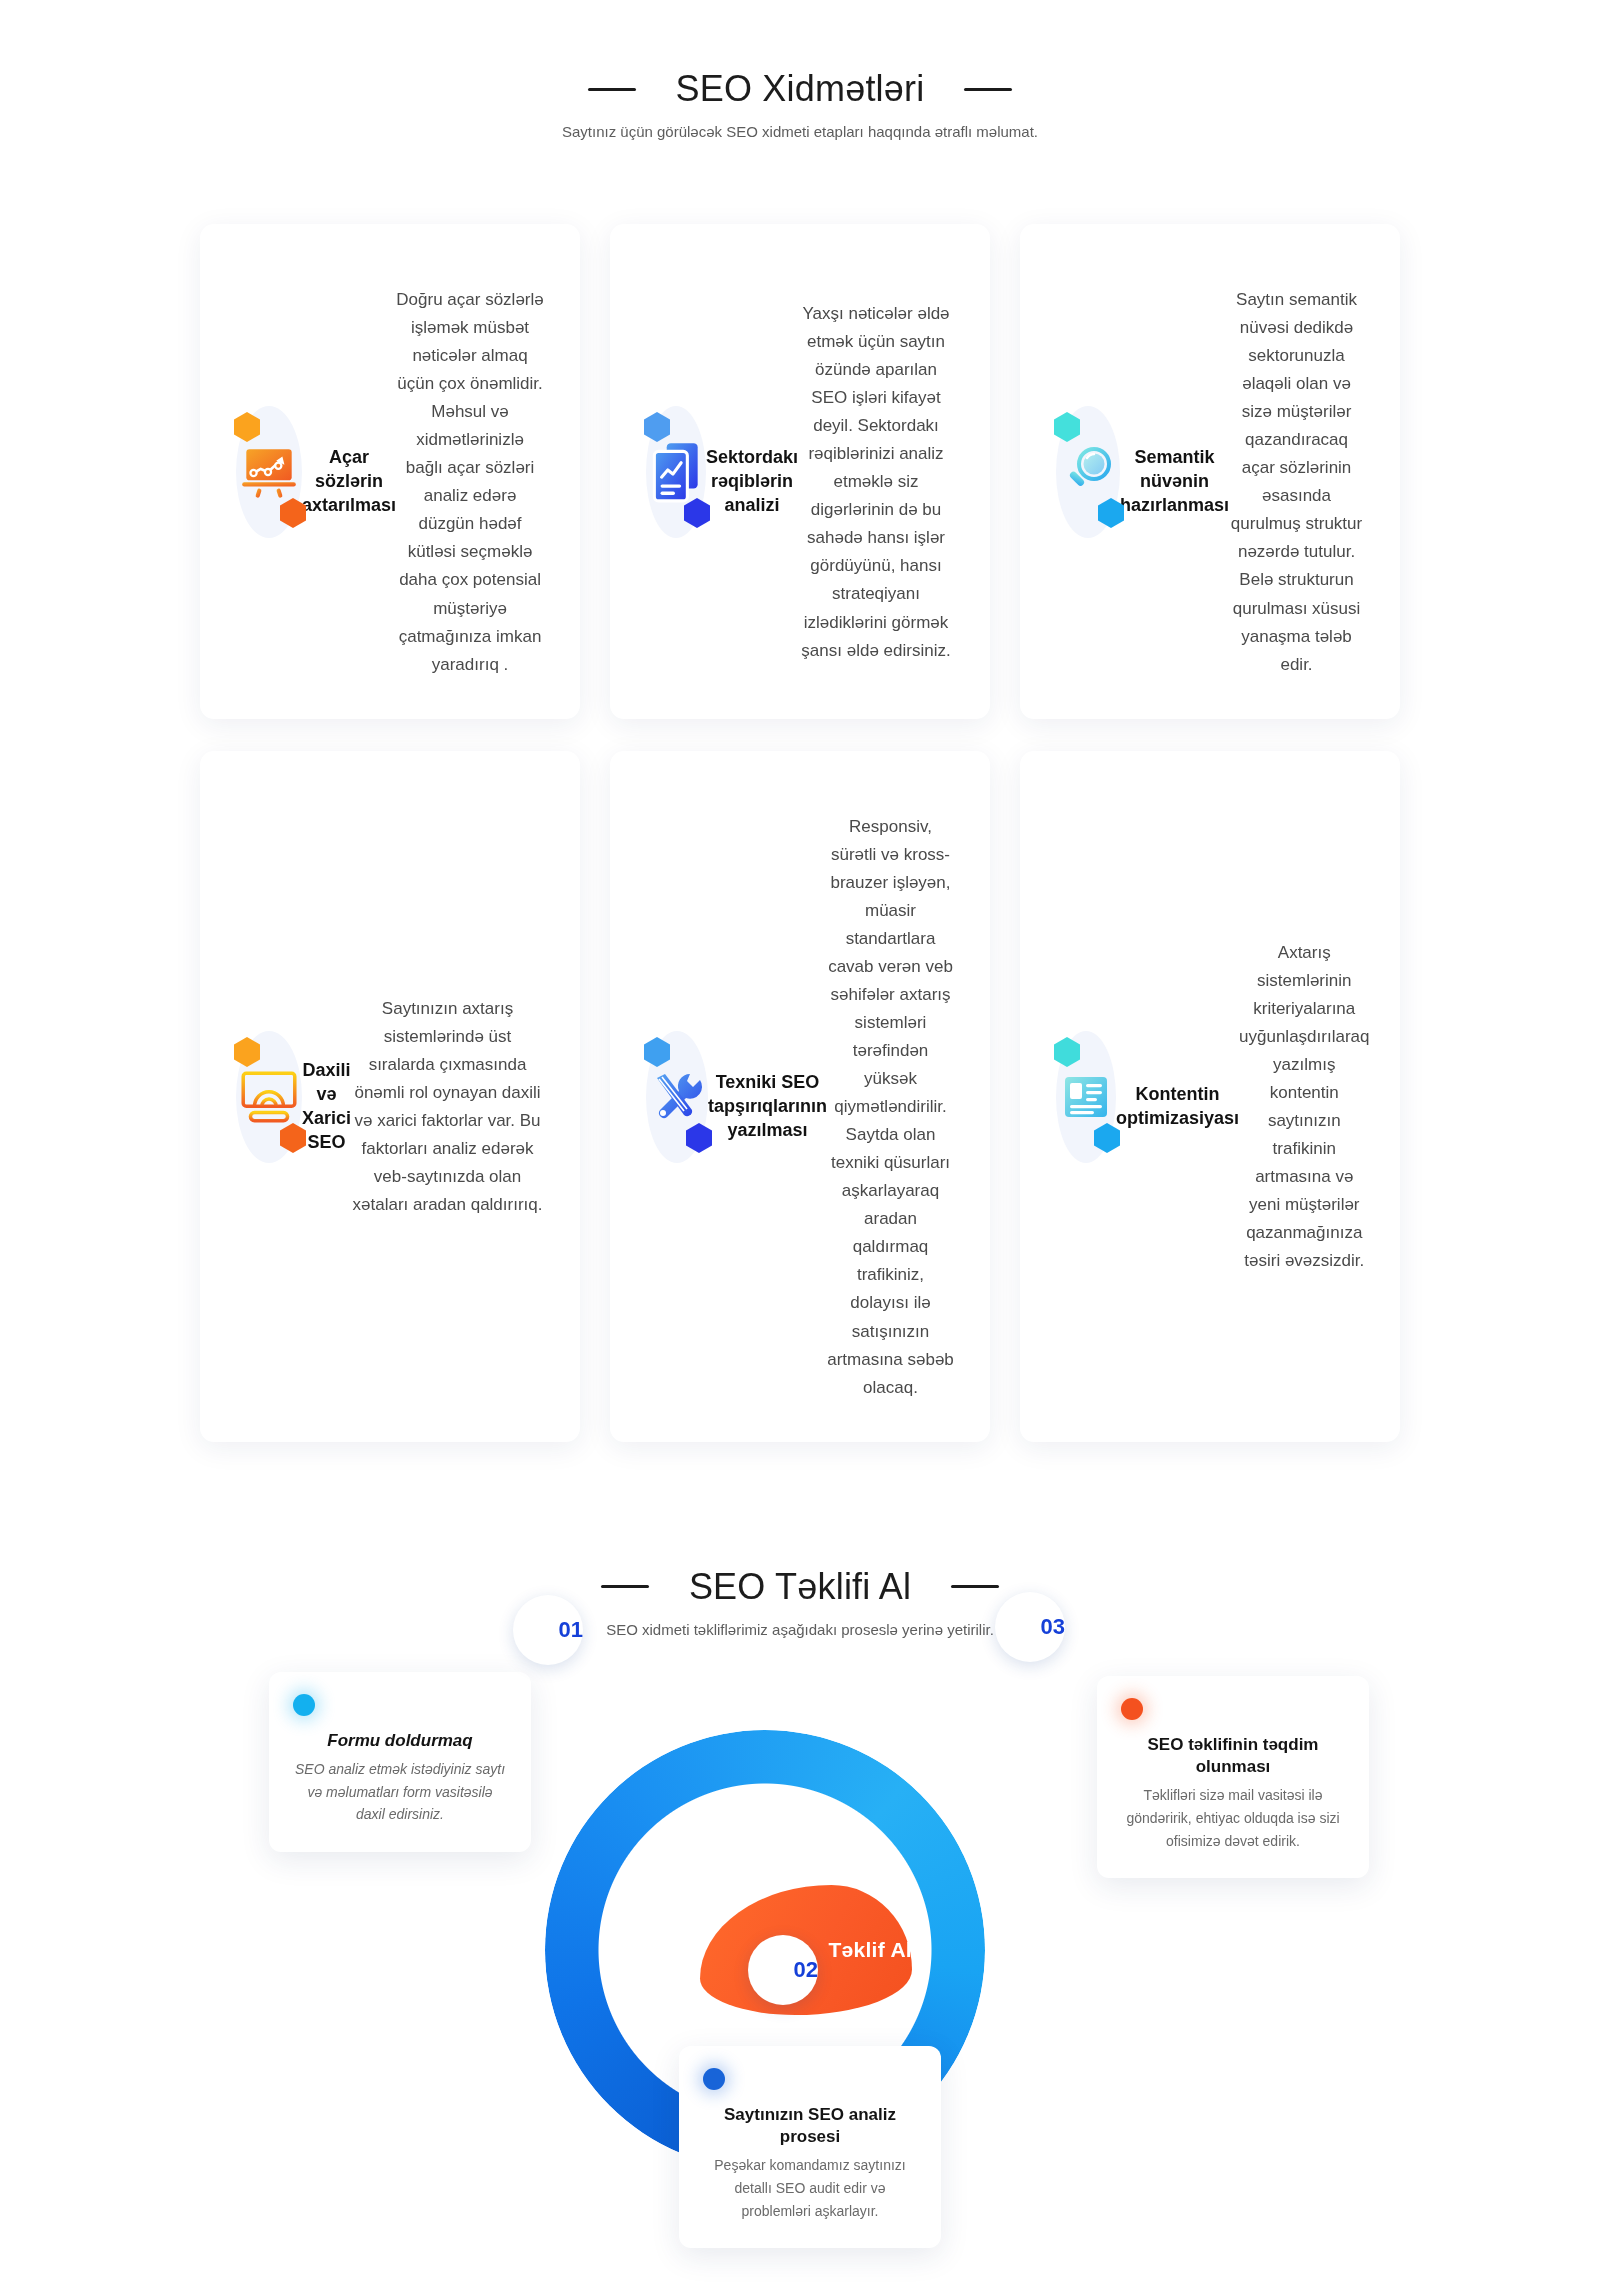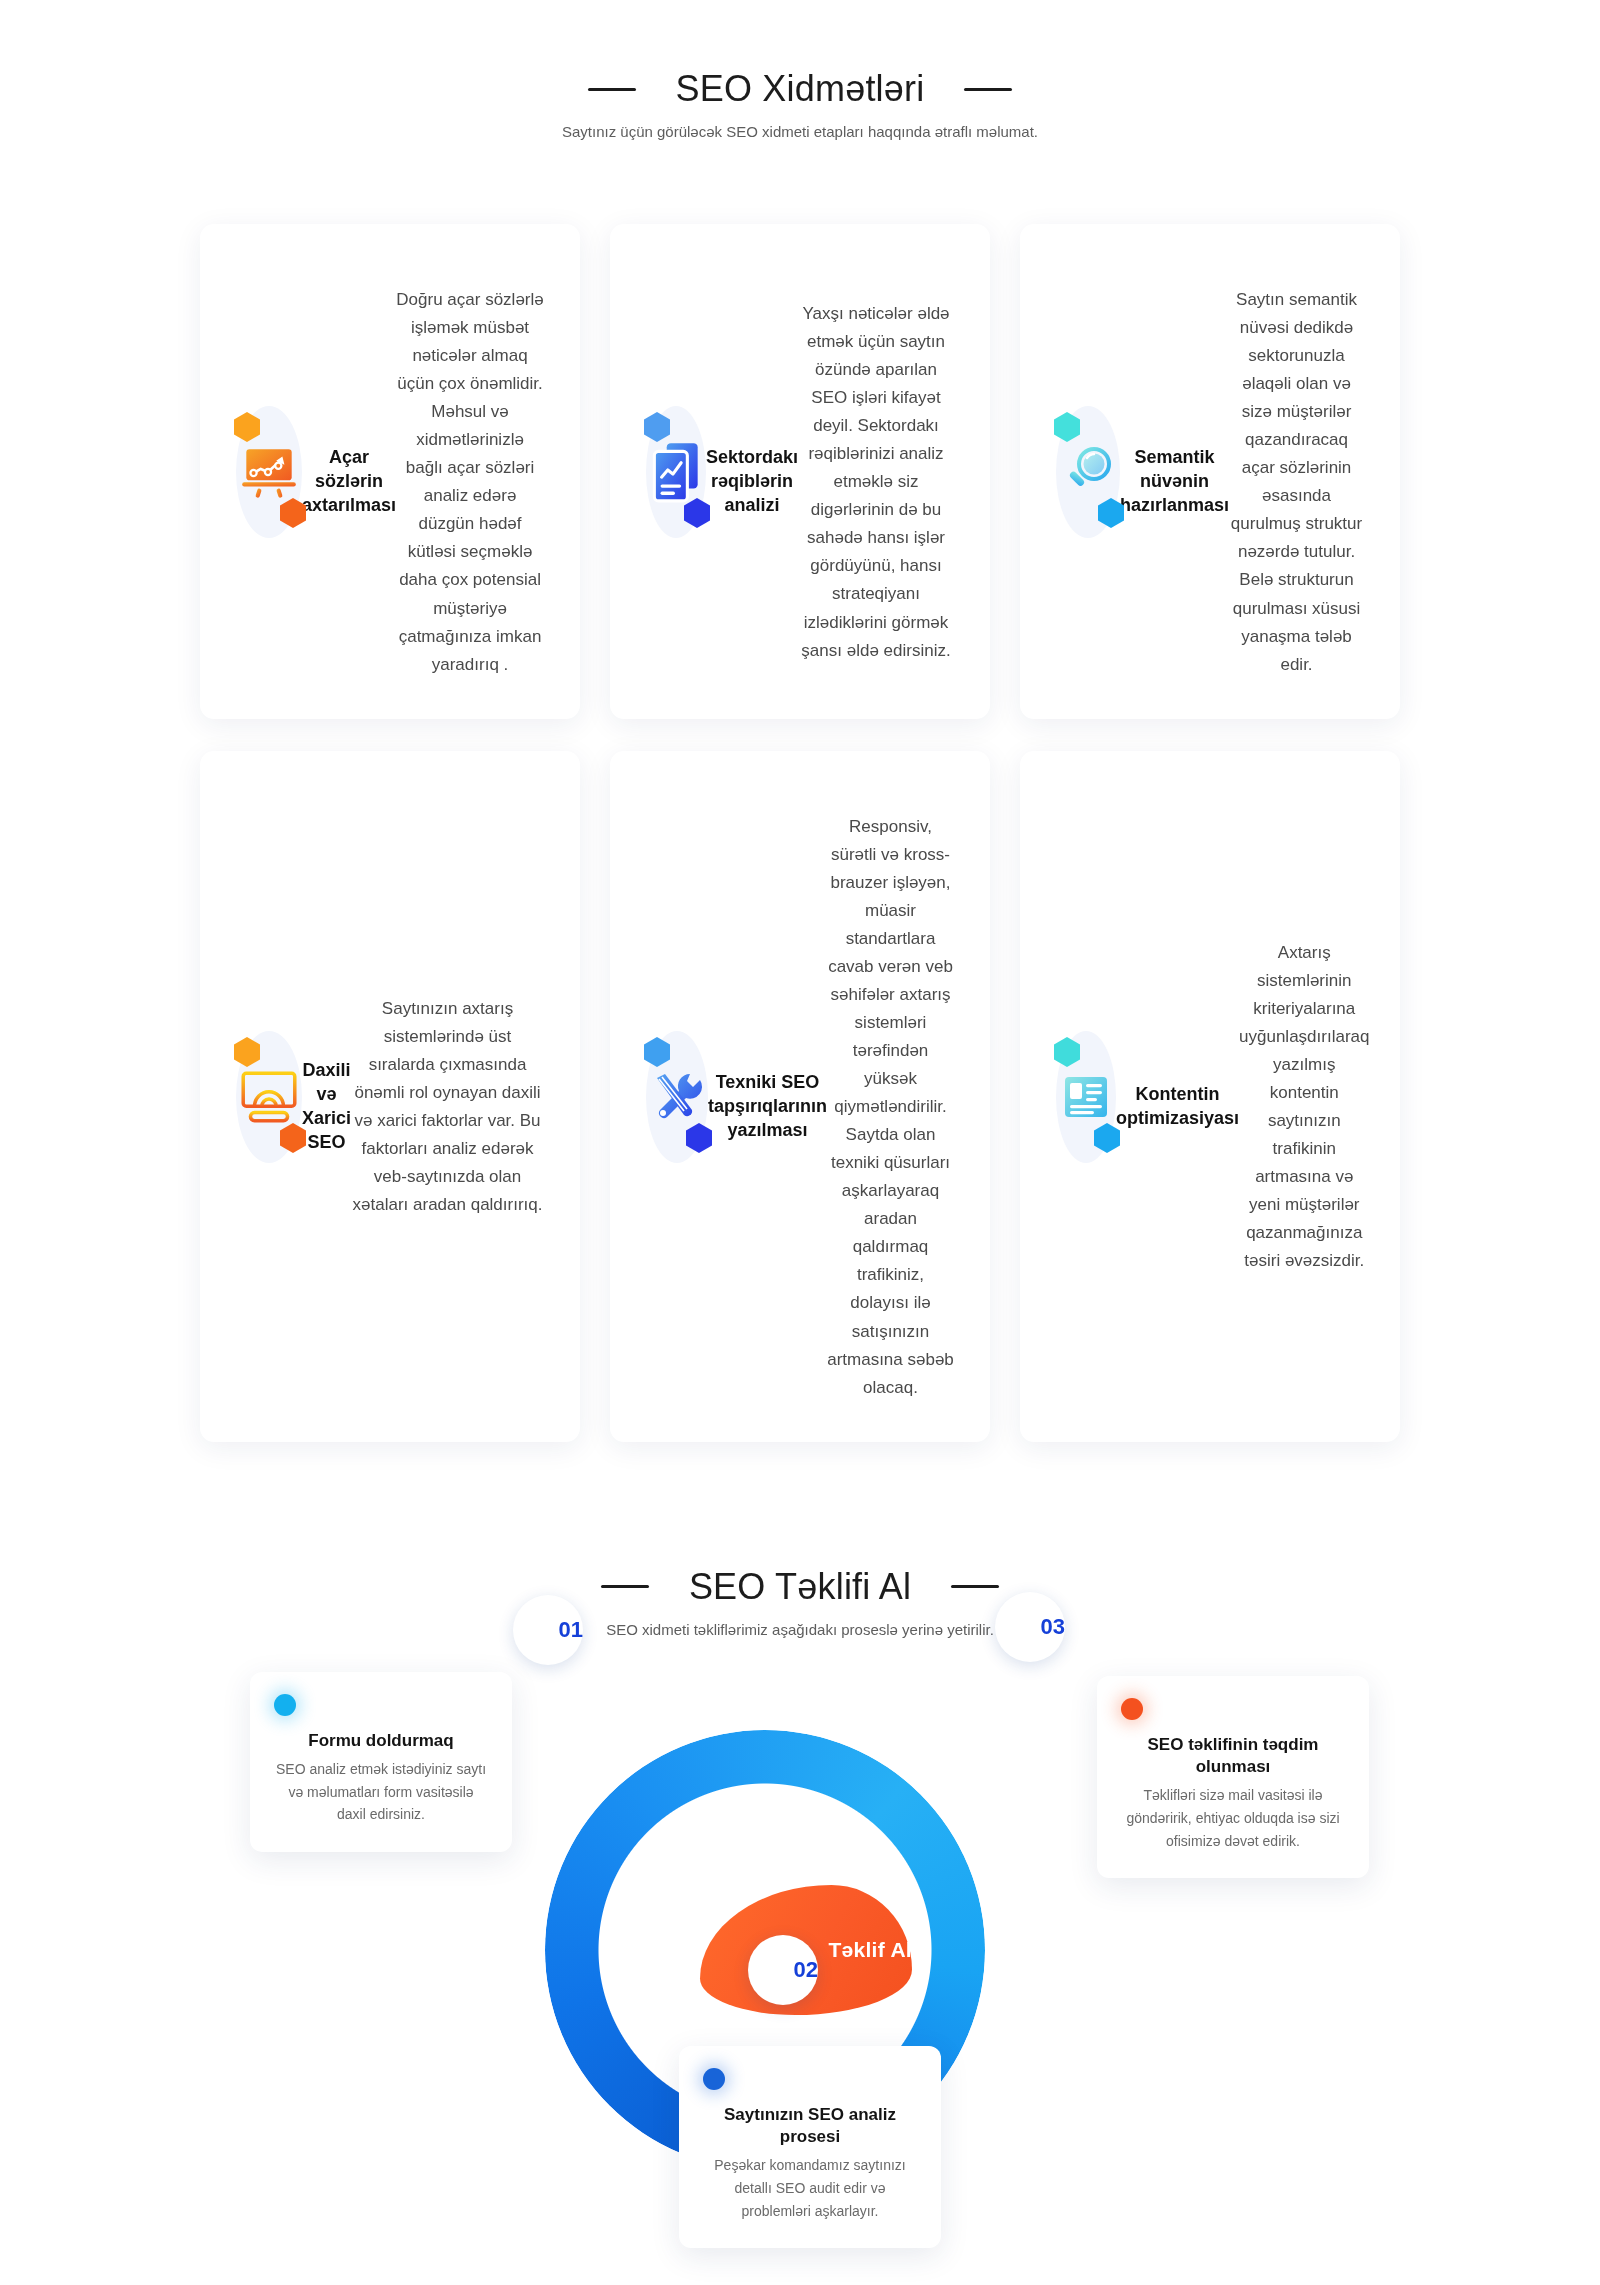--- a/index.html
+++ b/index.html
@@ -185,21 +185,21 @@
     font-weight: 700;
     color: #141414;
     line-height: 1.3;
   }
   .ptext {
     margin-top: 6px;
     font-size: 14px;
     line-height: 1.62;
     color: #6a6a6a;
   }
-  .pc1 { left: 250px; top: 1672px; width: 262px; }
+  .pc1 { left: 269px; top: 1672px; width: 262px; font-style: italic; }
   .pc2 { left: 679px; top: 2046px; width: 262px; }
   .pc3 { left: 1097px; top: 1676px; width: 272px; }
 </style>
 </head>
 <body>
 
 <div class="page">
 
   <div class="section-head" style="padding-top:68px;">
     <div class="sec-title-row">

